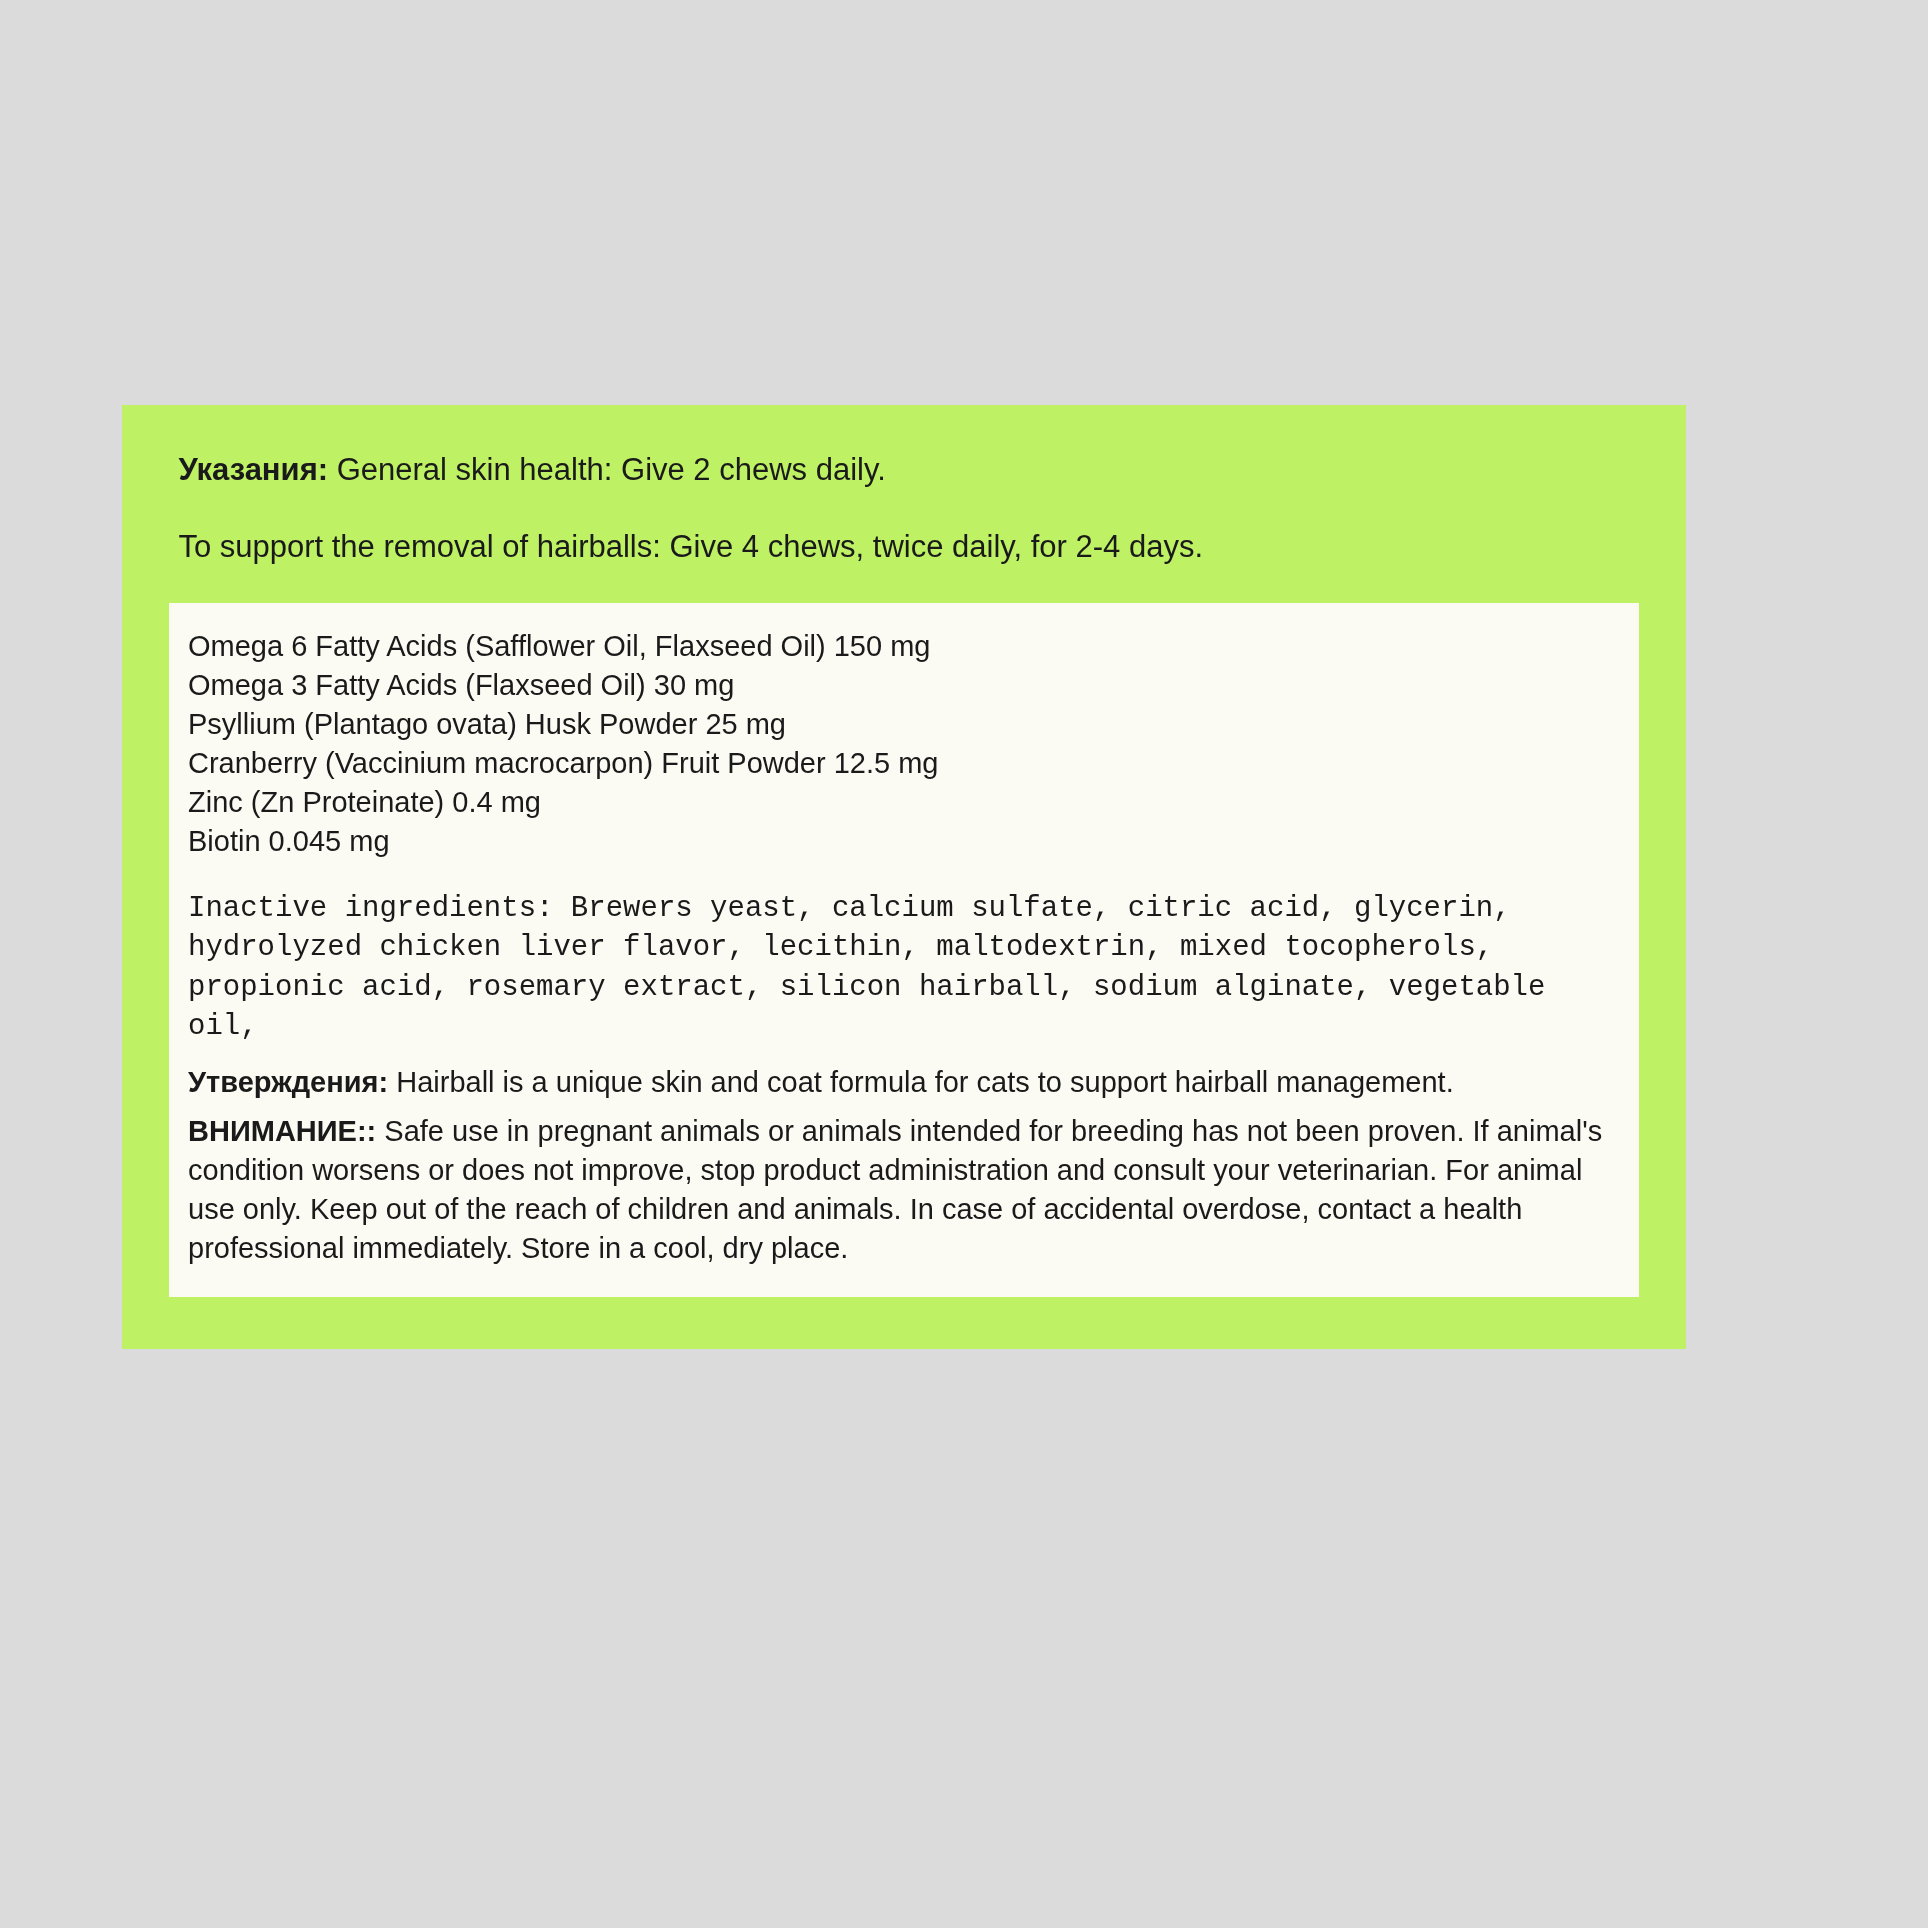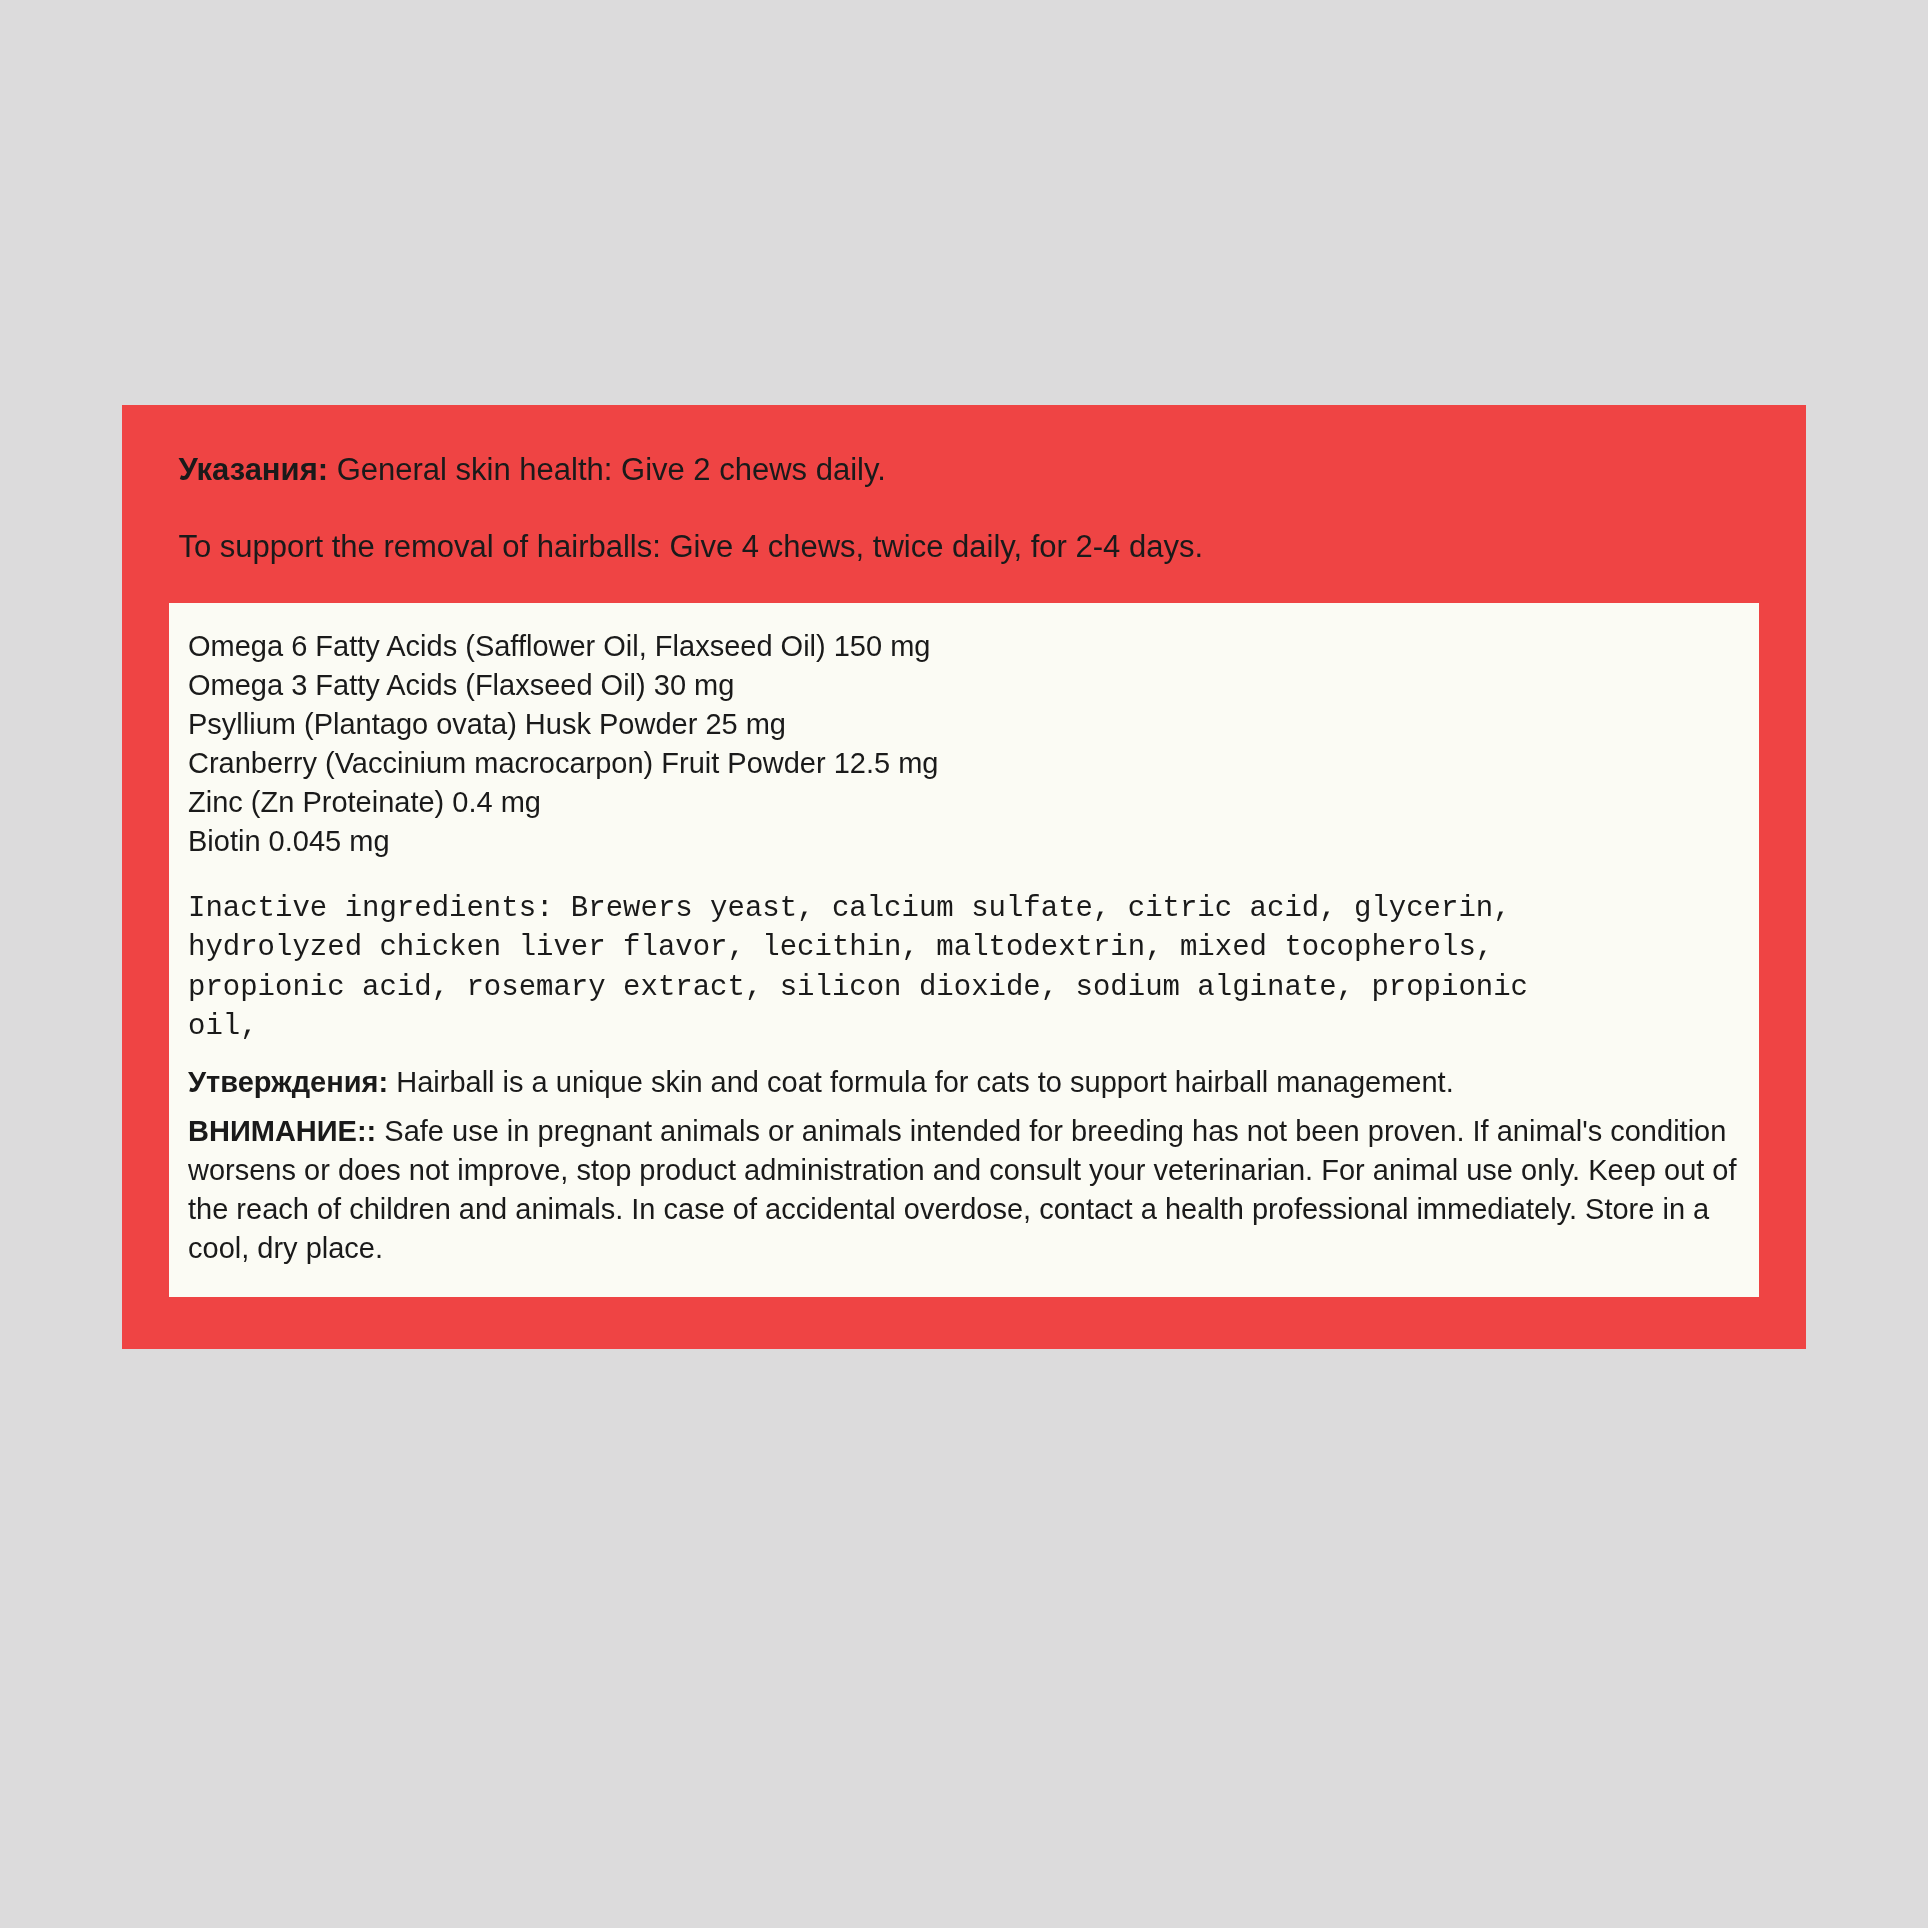--- a/index.html
+++ b/index.html
@@ -7,22 +7,22 @@
     width: 1928px;
     height: 1928px;
     background: #dcdbdc;
     font-family: Arial, Helvetica, sans-serif;
     position: relative;
   }
   .panel {
     position: absolute;
     left: 122px;
     top: 405px;
-    width: 1684px;
-    background: #ef4444;
+    width: 1564px;
+    background: #bef264;
     padding: 42px 47px 52px 47px;
   }
   .directions-block {
     padding: 0 9.4px 33px 9.4px;
     font-size: 31px;
     line-height: 1.5;
     color: #1a1a1a;
   }
   .directions-block .row1 { margin-bottom: 30px; }
   .label-bold {
@@ -62,21 +62,21 @@
       <span class="ing-line">Omega 3 Fatty Acids (Flaxseed Oil) 30 mg</span>
       <span class="ing-line">Psyllium (Plantago ovata) Husk Powder 25 mg</span>
       <span class="ing-line">Cranberry (Vaccinium macrocarpon) Fruit Powder 12.5 mg</span>
       <span class="ing-line">Zinc (Zn Proteinate) 0.4 mg</span>
       <span class="ing-line">Biotin 0.045 mg</span>
     </div>
 
     <div class="inactive-block">
       <span class="ing-line">Inactive ingredients: Brewers yeast, calcium sulfate, citric acid, glycerin,</span>
       <span class="ing-line">hydrolyzed chicken liver flavor, lecithin, maltodextrin, mixed tocopherols,</span>
-      <span class="ing-line">propionic acid, rosemary extract, silicon dioxide, sodium alginate, propionic</span>
+      <span class="ing-line">propionic acid, rosemary extract, silicon hairball, sodium alginate, vegetable</span>
       <span class="ing-line">oil,</span>
     </div>
 
     <div class="claims-block">
       <span class="label-bold">Утверждения:</span>
       <span>Hairball is a unique skin and coat formula for cats to support hairball management.</span>
     </div>
 
     <div class="warning-block">
       <span class="label-bold">ВНИМАНИЕ::</span>

